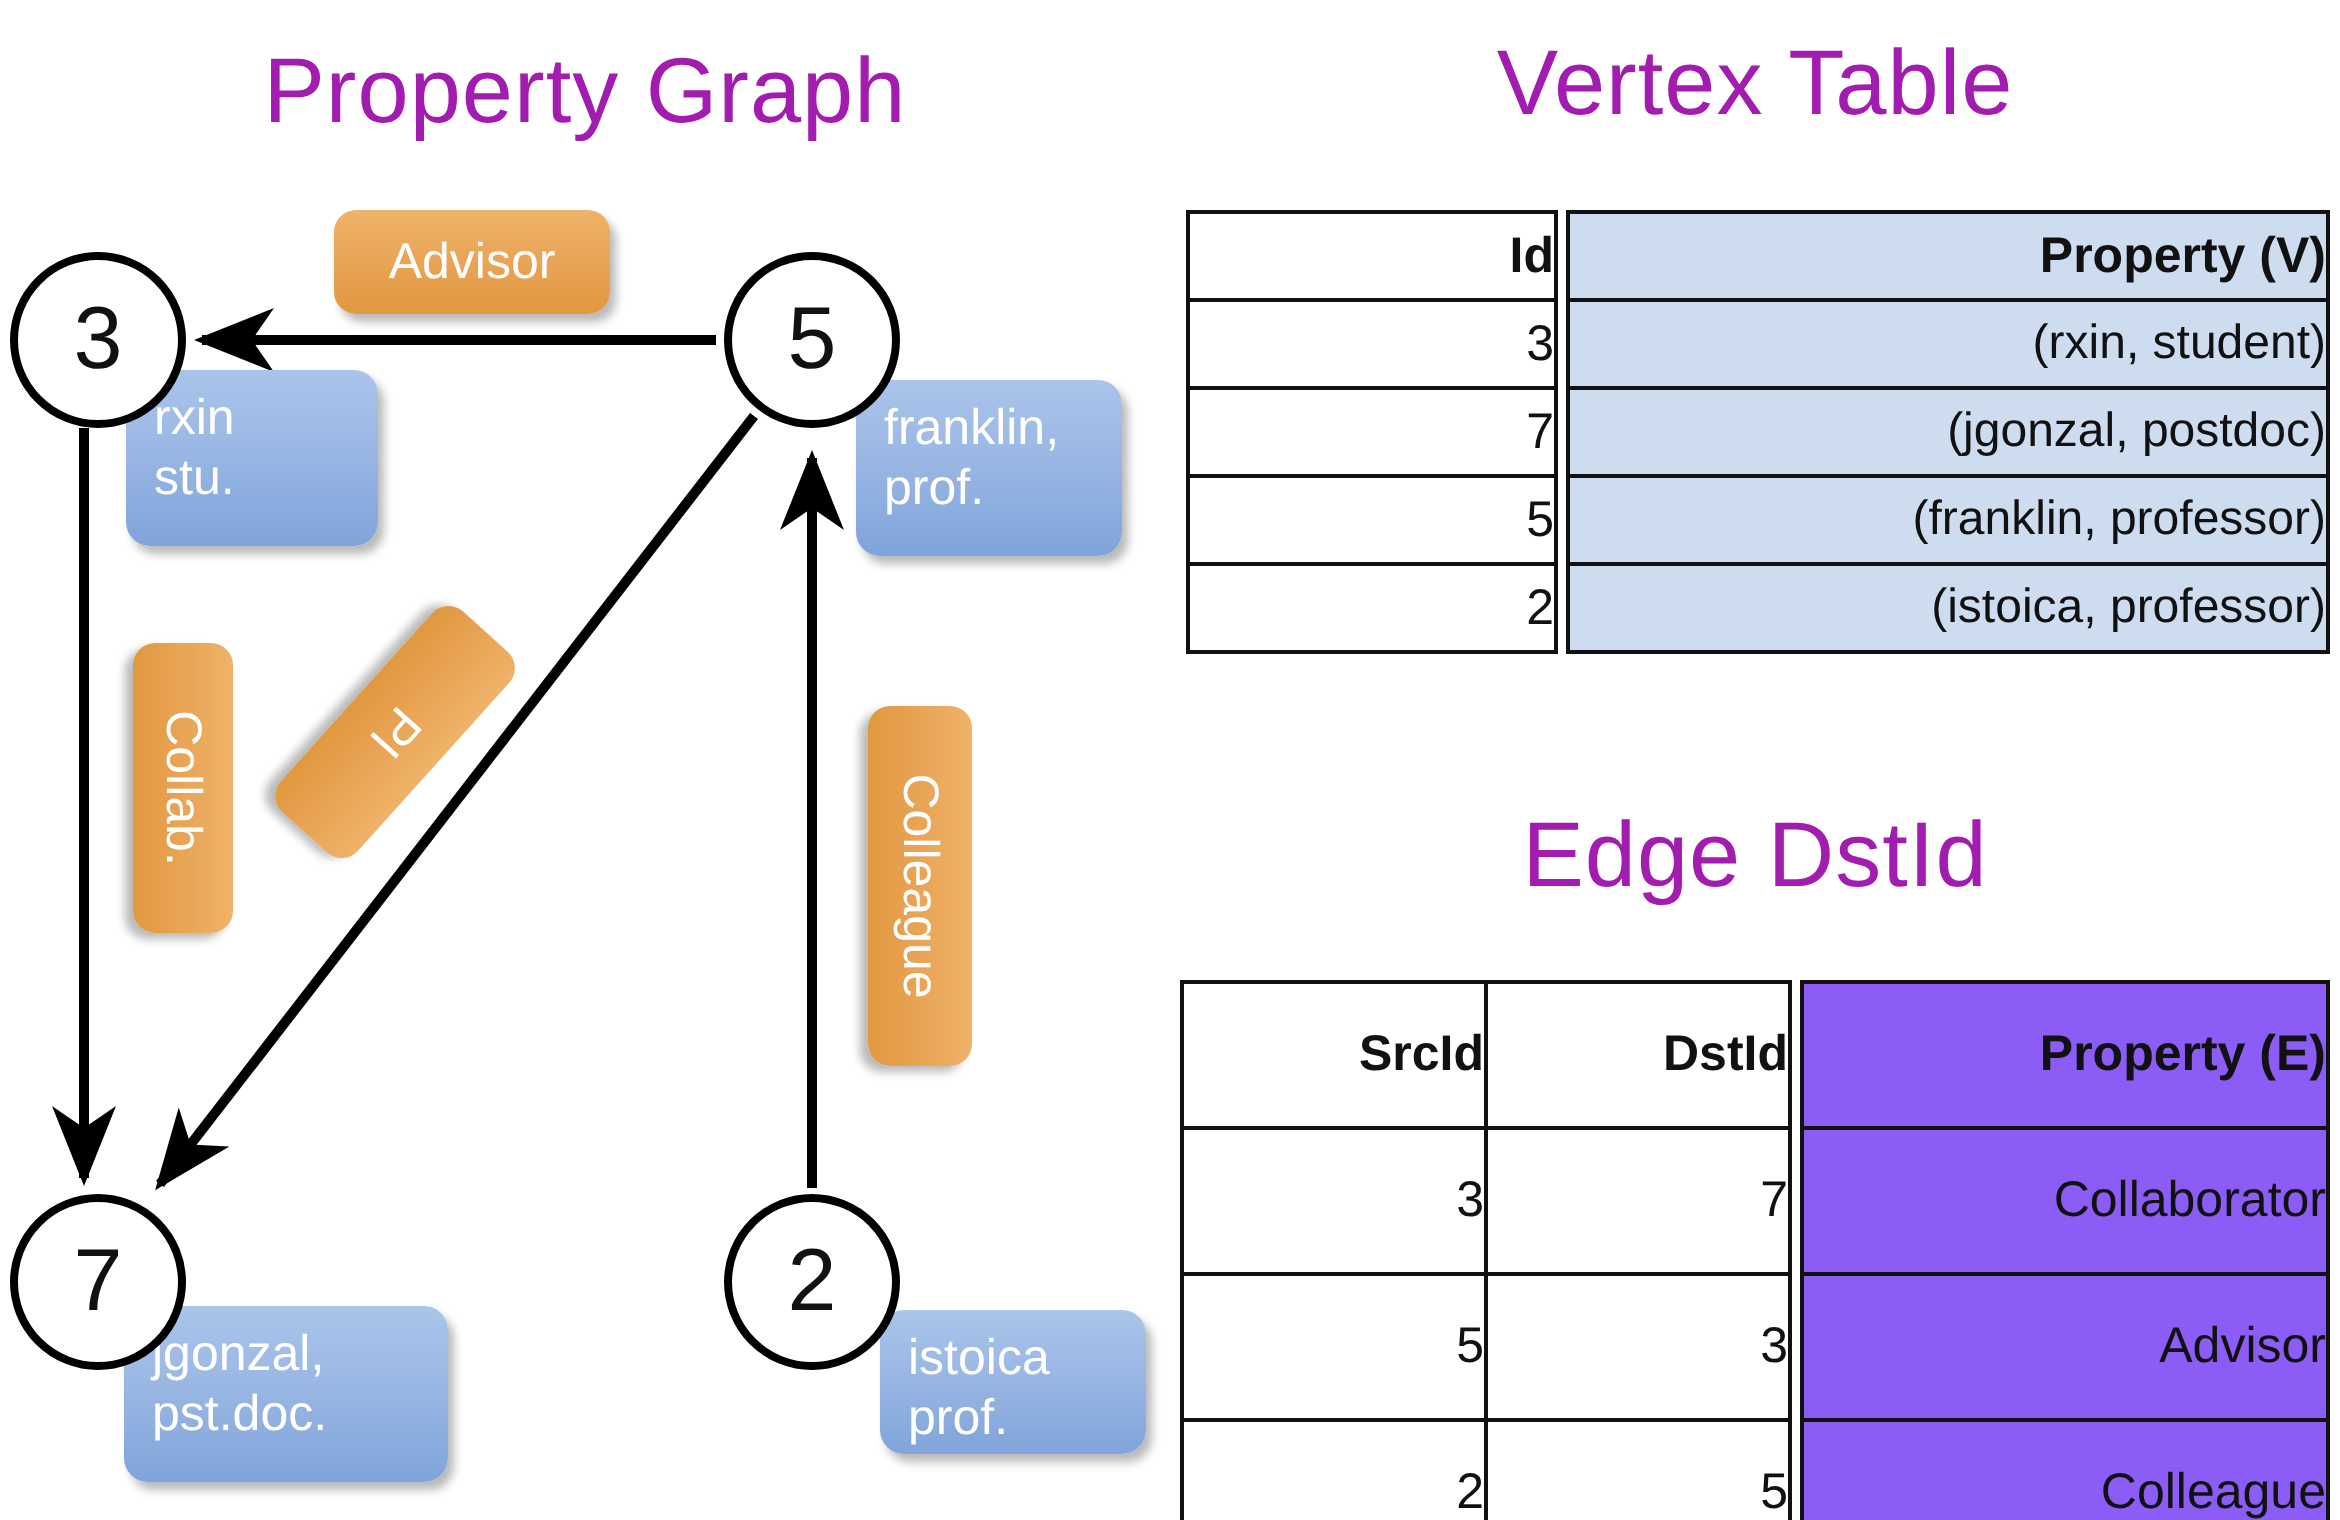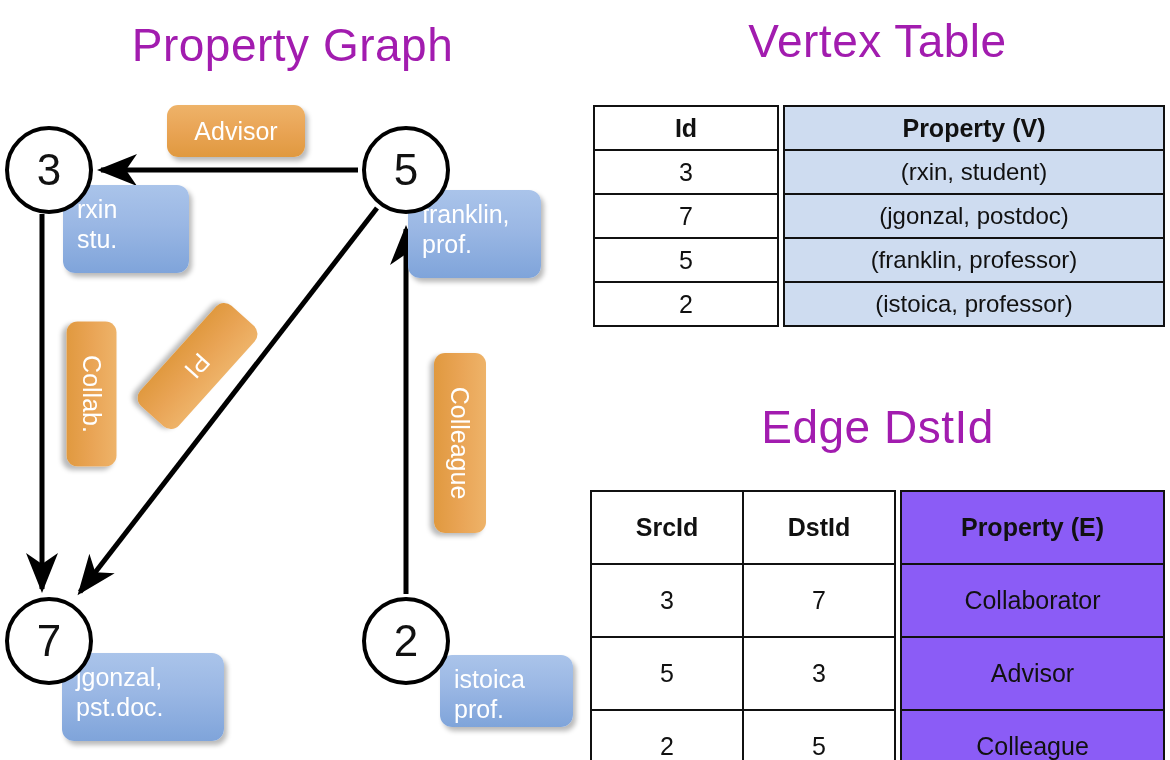--- a/index.html
+++ b/index.html
@@ -75,21 +75,21 @@
     color: #ffffff;
     font-size: 25px;
     font-weight: 300;
     line-height: 1.18;
     padding: 10px 0 0 14px;
     box-sizing: border-box;
     font-family: "Liberation Sans", sans-serif;
     white-space: pre-line;
   }
   #prop-3 { left: 63px;  top: 185px; width: 126px; height: 88px; }
-  #prop-5 { left: 408px; top: 190px; width: 133px; height: 88px; }
+  #prop-5 { left: 428px; top: 190px; width: 133px; height: 88px; }
   #prop-7 { left: 62px;  top: 653px; width: 162px; height: 88px; }
   #prop-2 { left: 440px; top: 655px; width: 133px; height: 72px; }
 
   
   .edge-label {
     position: absolute;
     border-radius: 11px;
     background: linear-gradient(180deg, #eeb369 0%, #e9a455 50%, #e0993f 100%);
     box-shadow: 3px 4px 5px rgba(0,0,0,0.28);
     color: #ffffff;
@@ -122,21 +122,21 @@
 
   
   .tbl {
     position: absolute;
     border-collapse: collapse;
     table-layout: fixed;
     font-family: "Liberation Sans", sans-serif;
   }
   .tbl td, .tbl th {
     border: 2px solid #111111;
-    text-align: center;
+    text-align: right;
     font-weight: 300;
     font-size: 25px;
     color: #111111;
     padding: 0;
     height: 44px;
     box-sizing: border-box;
   }
   .tbl th {
     font-weight: 700;
     font-size: 25px;

